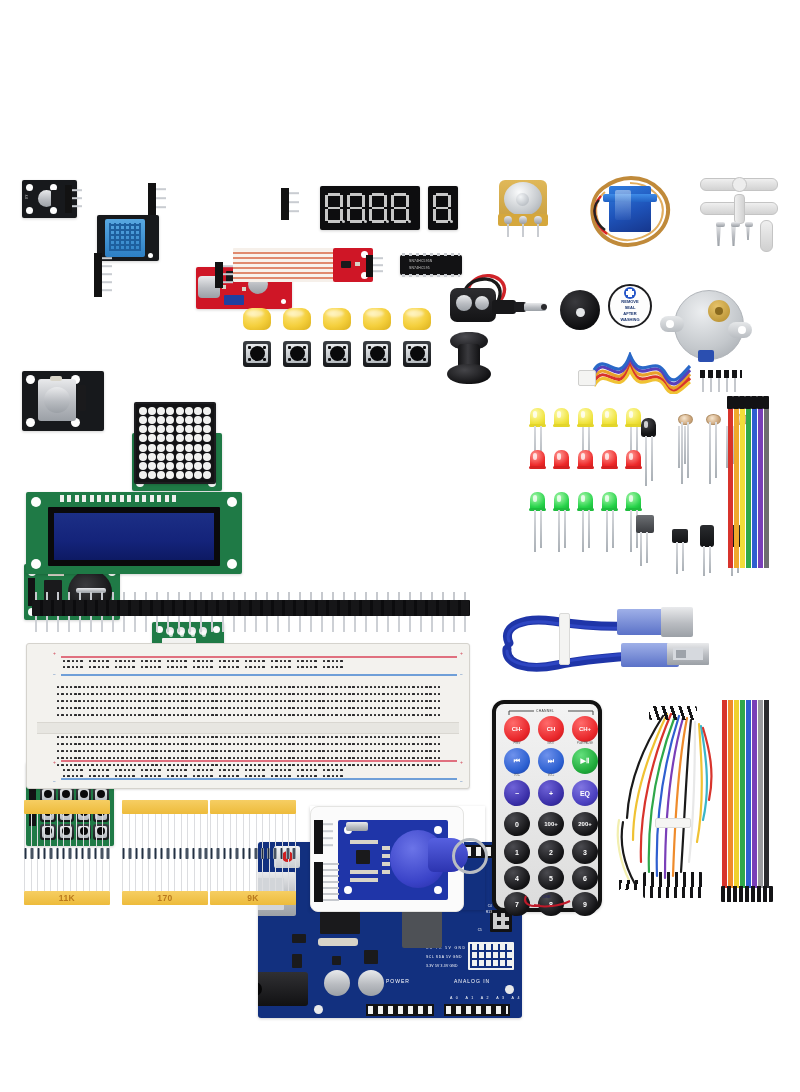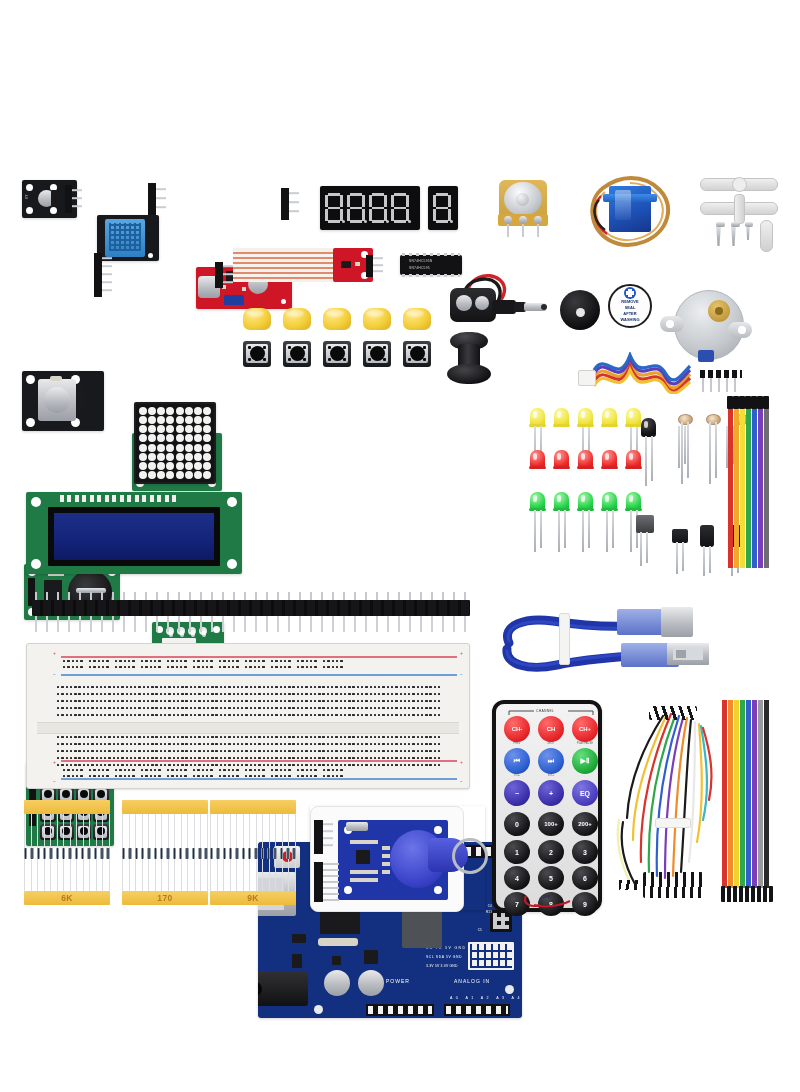--- a/index.html
+++ b/index.html
@@ -2296,21 +2296,21 @@
         <i></i>
         <i></i>
         <i></i>
         <i></i>
         <i></i>
         <i></i>
         <i></i>
         <i></i>
     </div>
     <div class="tape" style="top:91px;"></div>
-    <div class="lbl" style="top:93px;">6K</div>
+    <div class="lbl" style="top:93px;">11K</div>
   </div>
 
   <div class="it respack" style="left:122px;top:800px;width:86px;height:108px;">
     <div class="tape" style="top:0;"></div>
     <div class="wires" style="top:14px;height:40px;">
       <i></i>
         <i></i>
         <i></i>
         <i></i>
         <i></i>

